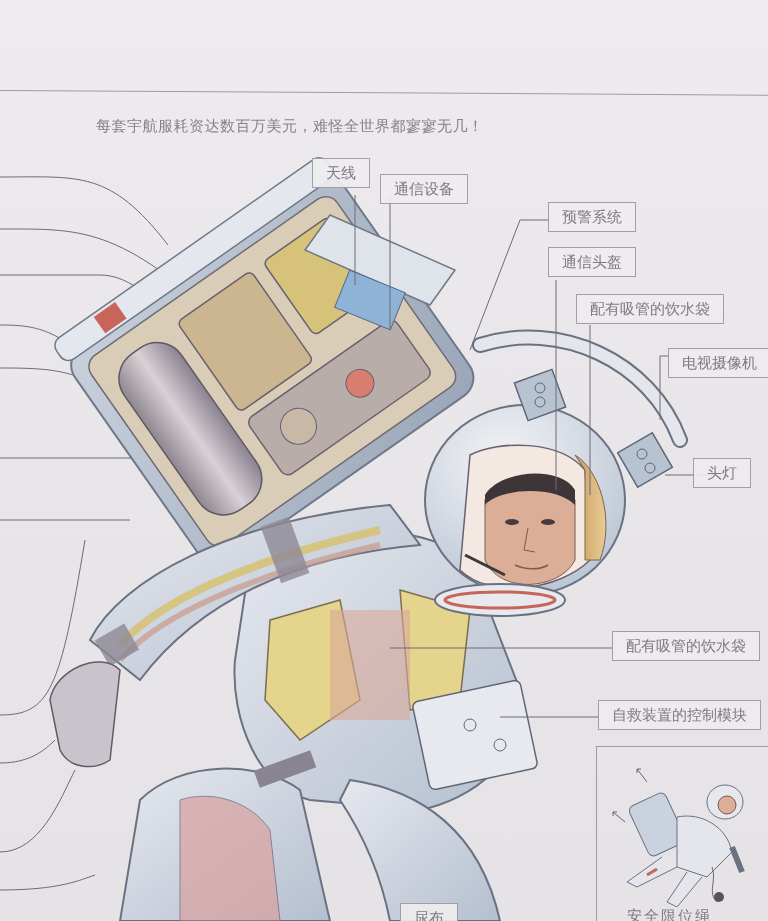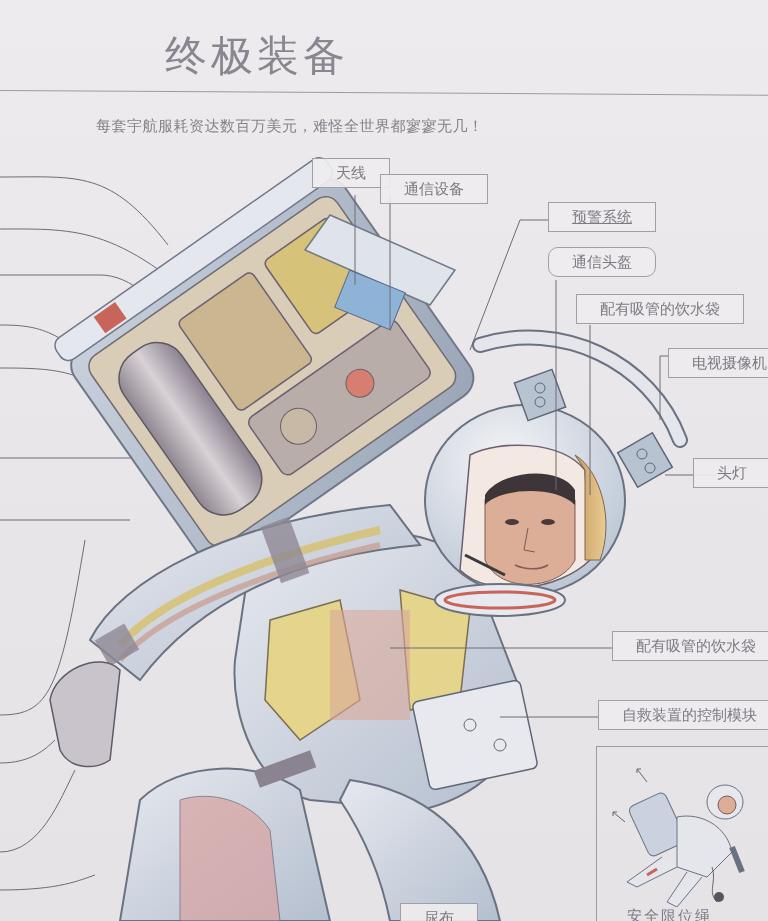--- a/index.html
+++ b/index.html
@@ -20,39 +20,38 @@
   .rule {
     position: absolute; left: 0; top: 90px; width: 768px; height: 1px;
     background: #9e9aa2; transform: rotate(0.35deg); transform-origin: left;
   }
   .subtitle {
     position: absolute; left: 60px; top: 117px;
     font-size: 15px; color: #86828c; letter-spacing: 0.5px; margin-left: 36px;
   }
   .callout {
     position: absolute; border: 1.5px solid #a29ea6; background: rgba(238,235,238,0.92);
-    font-size: 15px; color: #7e7a84; padding: 5px 23px; white-space: nowrap;
+    font-size: 15px; color: #7e7a84; padding: 5px 13px; white-space: nowrap;
     line-height: 18px;
   }
   svg.art { position: absolute; left: 0; top: 0; }
   .inset {
     position: absolute; left: 596px; top: 746px; width: 172px; height: 180px;
     border: 1.5px solid #9e9aa2; border-right: none; border-bottom: none;
   }
   .inset-caption {
     position: absolute; left: 30px; top: 160px; font-size: 15px; color: #7e7a84;
     letter-spacing: 2px;
   }
 </style>
 </head>
 <body>
 
 <div class="page">
 
-  <div class="title">终极装备</div>
   <div class="rule"></div>
   <div class="subtitle">每套宇航服耗资达数百万美元，难怪全世界都寥寥无几！</div>
 
   <svg class="art" width="768" height="921" viewBox="0 0 768 921">
     <defs>
       <linearGradient id="gSuit" x1="0" y1="0" x2="1" y2="1">
         <stop offset="0" stop-color="#e6e8ee"></stop>
         <stop offset="1" stop-color="#b4bfcf"></stop>
       </linearGradient>
       <linearGradient id="gPack" x1="0" y1="0" x2="1" y2="1">
@@ -168,22 +167,22 @@
       <path d="M590 325 L 590 495"></path>
       <path d="M668 356 L 660 356 L 660 420"></path>
       <path d="M715 475 L 665 475"></path>
       <path d="M612 648 L 390 648"></path>
       <path d="M598 717 L 500 717"></path>
     </g>
   </svg>
 
   <div class="callout" style="left:312px; top:158px;">天线</div>
   <div class="callout" style="left:380px; top:158px;margin-top:16px;">通信设备</div>
-  <div class="callout" style="left:548px; top:202px;text-decoration:underline;">预警系统</div>
-  <div class="callout" style="left:548px; top:247px;border-radius:10px;">通信头盔</div>
+  <div class="callout" style="left:548px; top:202px;">预警系统</div>
+  <div class="callout" style="left:548px; top:247px;">通信头盔</div>
   <div class="callout" style="left:576px; top:294px;">配有吸管的饮水袋</div>
   <div class="callout" style="left:668px; top:348px;">电视摄像机</div>
   <div class="callout" style="left:693px; top:458px;">头灯</div>
   <div class="callout" style="left:612px; top:631px;">配有吸管的饮水袋</div>
   <div class="callout" style="left:598px; top:700px;">自救装置的控制模块</div>
   <div class="callout" style="left:400px; top:903px;">尿布</div>
 
   <div class="inset">
     <svg width="172" height="160" viewBox="0 0 172 160">
       <g transform="translate(10,10)">

